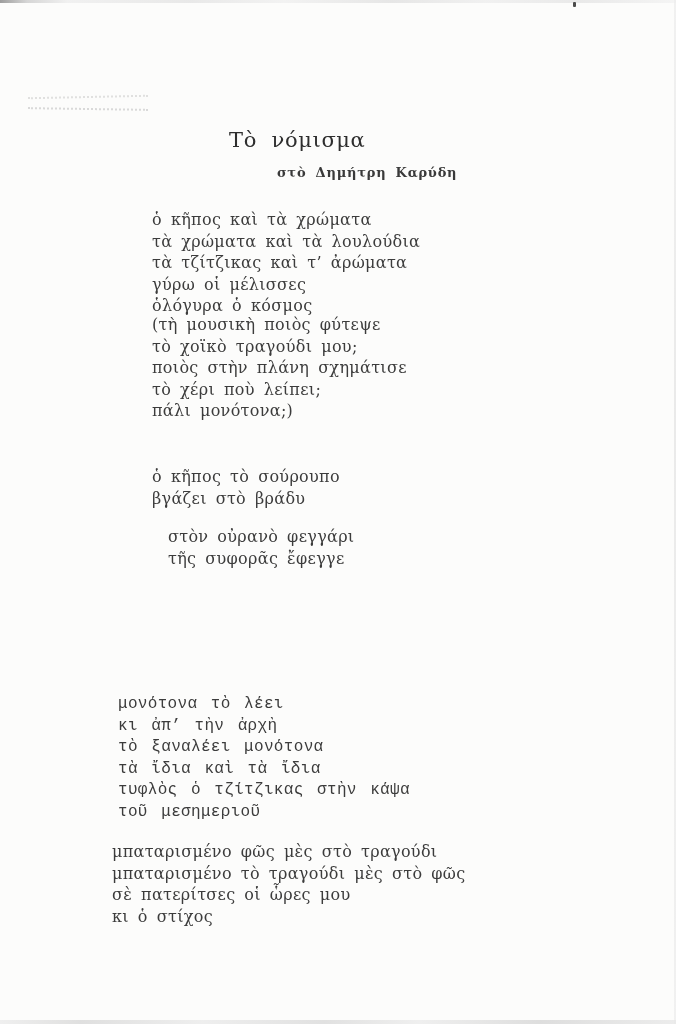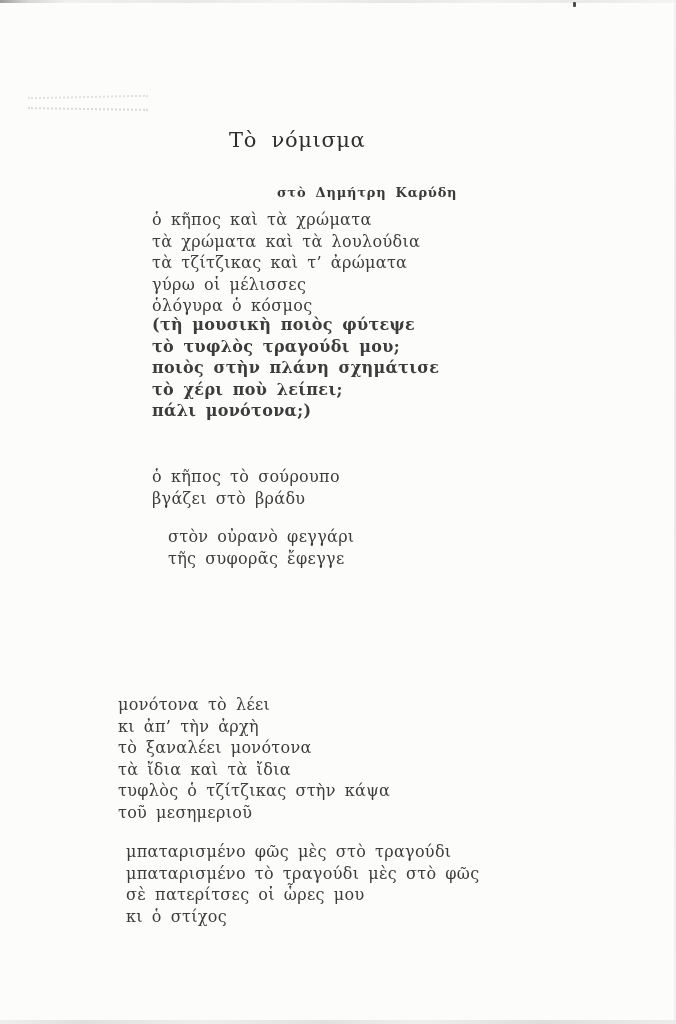--- a/index.html
+++ b/index.html
@@ -71,37 +71,36 @@
   .dedication {
     position: absolute;
     left: 277px; top: 165px;
     font-size: 13px;
     line-height: 16px;
     font-weight: bold;
     color: #3a3a3a;
     letter-spacing: 0.06em;
     word-spacing: 0.3em;
     white-space: nowrap;
-    margin-top: 20px;
   }
 
   .stanza {
     position: absolute;
     font-size: 16px;
     line-height: 21.6px;
     letter-spacing: 0.02em;
     word-spacing: 0.22em;
     white-space: nowrap;
   }
   .stanza-1 { left: 152px; top: 209px; }
-  .stanza-2 { left: 152px; top: 314px; font-weight: bold; }
+  .stanza-2 { left: 152px; top: 314px; }
   .stanza-3 { left: 152px; top: 466px; }
   .stanza-4 { left: 168px; top: 526px; }
-  .stanza-5 { left: 118px; top: 694px; }
-  .stanza-6 { left: 126px; top: 841px; }
+  .stanza-5 { left: 118px; top: 694px; font-family: Liberation Mono, monospace; }
+  .stanza-6 { left: 112px; top: 841px; }
 </style>
 </head>
 <body>
 
 <div class="page">
 
   <div class="edge-top"></div>
   <div class="edge-right"></div>
   <div class="edge-bottom"></div>
   <div class="ink-speck"></div>
@@ -116,21 +115,21 @@
   <div class="stanza stanza-1">
     <div>ὁ κῆπος καὶ τὰ χρώματα</div>
     <div>τὰ χρώματα καὶ τὰ λουλούδια</div>
     <div>τὰ τζίτζικας καὶ τ’ ἀρώματα</div>
     <div>γύρω οἱ μέλισσες</div>
     <div>ὁλόγυρα ὁ κόσμος</div>
   </div>
 
   <div class="stanza stanza-2">
     <div>(τὴ μουσικὴ ποιὸς φύτεψε</div>
-    <div>τὸ τυφλὸς τραγούδι μου;</div>
+    <div>τὸ χοϊκὸ τραγούδι μου;</div>
     <div>ποιὸς στὴν πλάνη σχημάτισε</div>
     <div>τὸ χέρι ποὺ λείπει;</div>
     <div>πάλι μονότονα;)</div>
   </div>
 
   <div class="stanza stanza-3">
     <div>ὁ κῆπος τὸ σούρουπο</div>
     <div>βγάζει στὸ βράδυ</div>
   </div>
 

